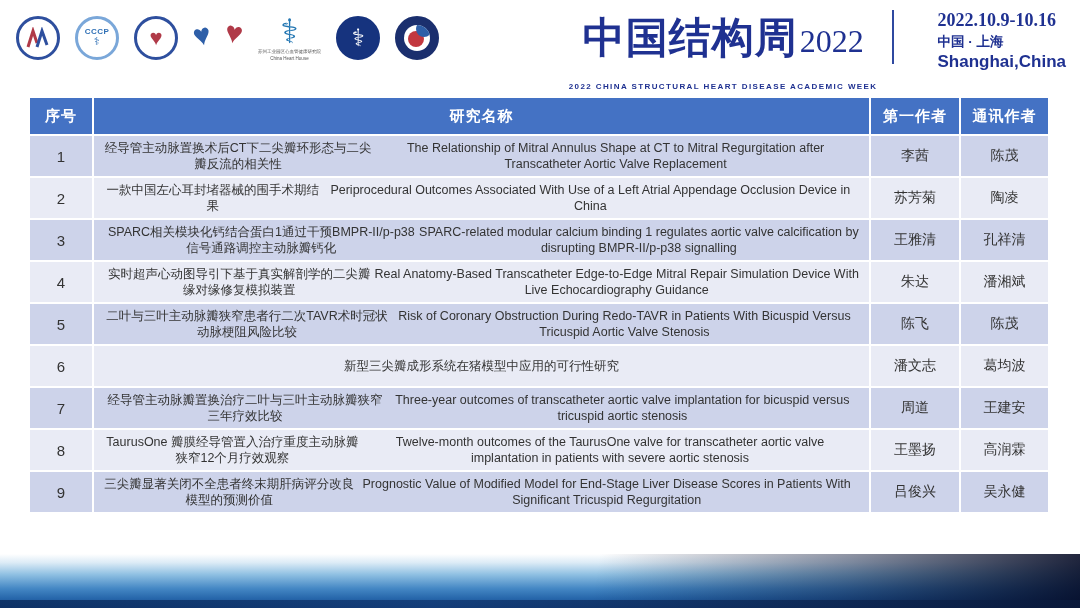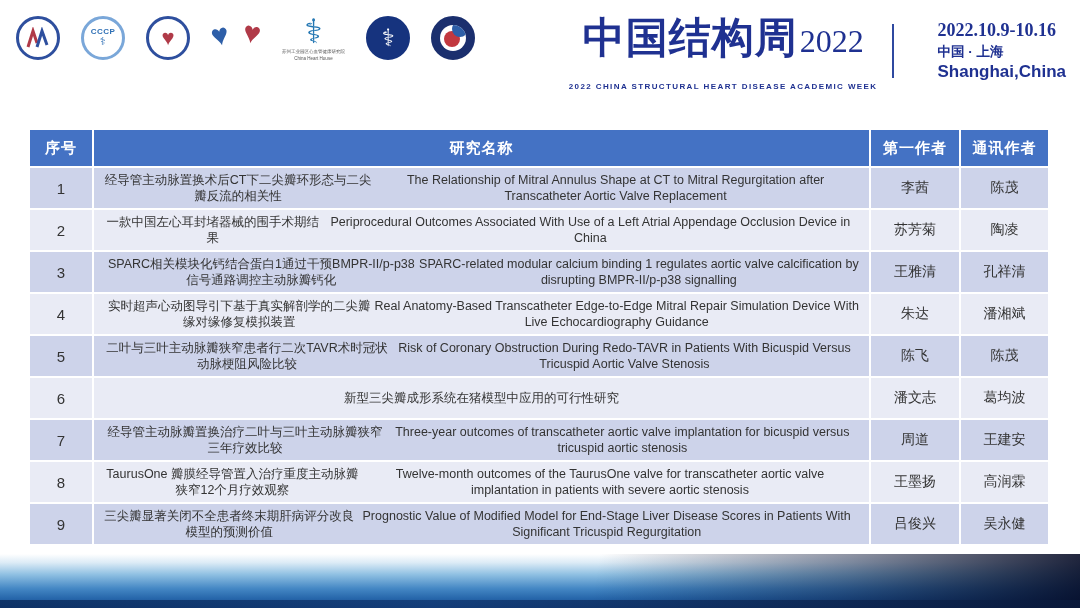--- a/index.html
+++ b/index.html
@@ -6,21 +6,21 @@
   html,body { background:#888; }
   body { font-family:"Liberation Sans","DejaVu Sans",sans-serif; }
 
   .slide {
     position:relative; width:1080px; height:608px;
     background:#ffffff; overflow:hidden; margin:0 auto;
   }
 
   
   .topbar { position:absolute; top:0; left:0; right:0; height:92px; }
-  .logos { position:absolute; left:16px; top:14px; display:flex; align-items:center; gap:21px; }
+  .logos { position:absolute; left:16px; top:14px; display:flex; align-items:center; gap:15px; }
   .logo-wrap { display:flex; flex-direction:column; align-items:center; }
   .logo-circle {
     width:44px; height:44px; border-radius:50%; background:#fff;
     display:flex; align-items:center; justify-content:center;
     font-size:20px; line-height:1;
   }
   .ring-blue   { border:3px solid #2e4f9e; }
   .ring-light  { border:3px solid #7aa7d9; }
   .fill-navy   { background:#16337e; color:#fff; border:2px solid #16337e; }
   .fill-deep   { background:#1b2f6e; border:2px solid #1b2f6e; }
@@ -28,37 +28,37 @@
   .cccp-glyph { font-size:11px; color:#2e6fb5; }
   .hearts { position:relative; width:50px; height:44px; }
   .hearts .h1 { position:absolute; left:0; top:2px; color:#2e5fa8; font-size:30px; transform:rotate(-12deg); }
   .hearts .h2 { position:absolute; right:0; top:0; color:#b03a48; font-size:30px; transform:rotate(10deg); }
   .caduceus-big { font-size:34px; color:#2477b3; line-height:1; }
   .logo-sub { font-size:4.5px; color:#555; text-align:center; line-height:1.3; margin-top:1px; white-space:nowrap; }
   .swirl { position:relative; width:26px; height:26px; border-radius:50%; background:#fff; overflow:hidden; }
   .swirl::after { content:""; position:absolute; left:4px; top:6px; width:16px; height:16px; border-radius:50%; background:#c2383f; }
   .swirl::before { content:""; position:absolute; right:-2px; top:-4px; width:16px; height:16px; border-radius:50%; background:#2e5fa8; z-index:2; }
 
-  .title-block { position:absolute; right:14px; top:10px; display:flex; align-items:center; }
+  .title-block { position:absolute; right:14px; top:10px; display:flex; align-items:flex-start; }
   .title-col { text-align:center; }
   .title-main { font-family:"Liberation Serif","DejaVu Serif",serif; color:#1f3191; white-space:nowrap; }
   .title-cn { font-size:42px; font-weight:bold; letter-spacing:1px; }
   .title-year { font-size:32px; font-weight:normal; margin-left:2px; }
   .title-sub { font-size:8px; font-weight:bold; color:#1f3191; letter-spacing:1.4px; margin-top:16px; white-space:nowrap; }
   .title-divider { width:2px; height:54px; background:#2f49a0; margin:0 12px 0 14px; }
   .date-col { color:#1f3191; text-align:left;margin-left:32px; }
   .date-range { font-family:"Liberation Serif","DejaVu Serif",serif; font-size:18px; font-weight:bold; white-space:nowrap; }
   .loc-cn { font-size:13.5px; font-weight:bold; margin-top:2px; }
   .loc-en { font-size:17px; font-weight:bold; margin-top:1px; }
 
   
   .table {
     position:absolute; left:30px; top:98px; width:1018px;
     display:grid; grid-template-columns:62px 1fr 88px 87px;
-    gap:2px; background:#ffffff;margin-top:32px;
+    gap:2px; background:#ffffff;
   }
   .tr { display:contents; }
   .th {
     background:#4472C4; color:#fff; font-weight:bold; font-size:15px;
     height:36px; display:flex; align-items:center; justify-content:center;
     letter-spacing:1px;
   }
   .td {
     display:flex; align-items:center; justify-content:center;
     color:#333333; font-size:13px; min-height:40px; padding:3px 6px;

